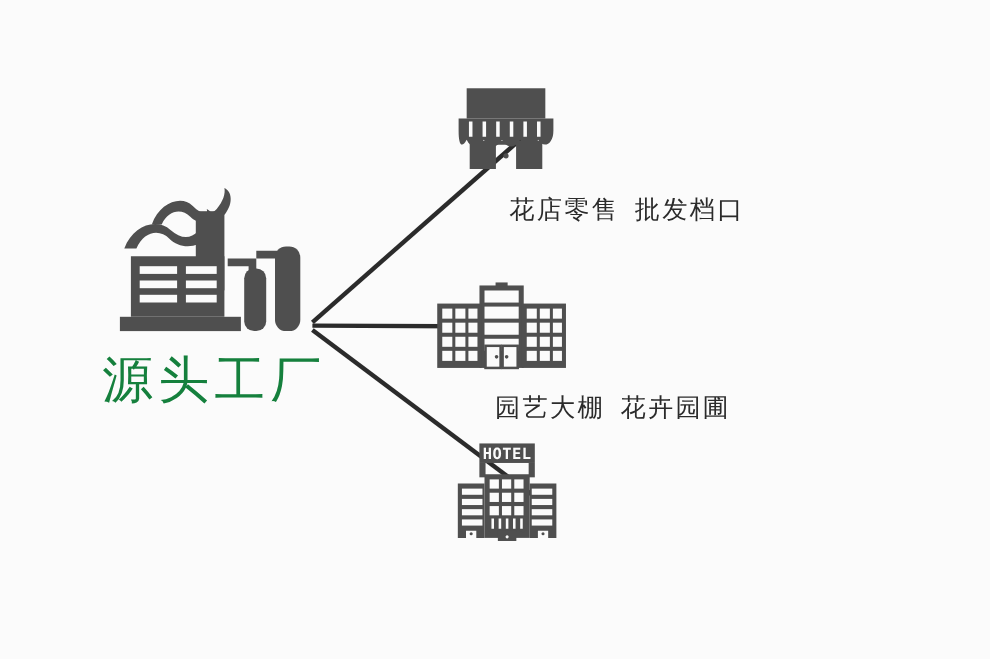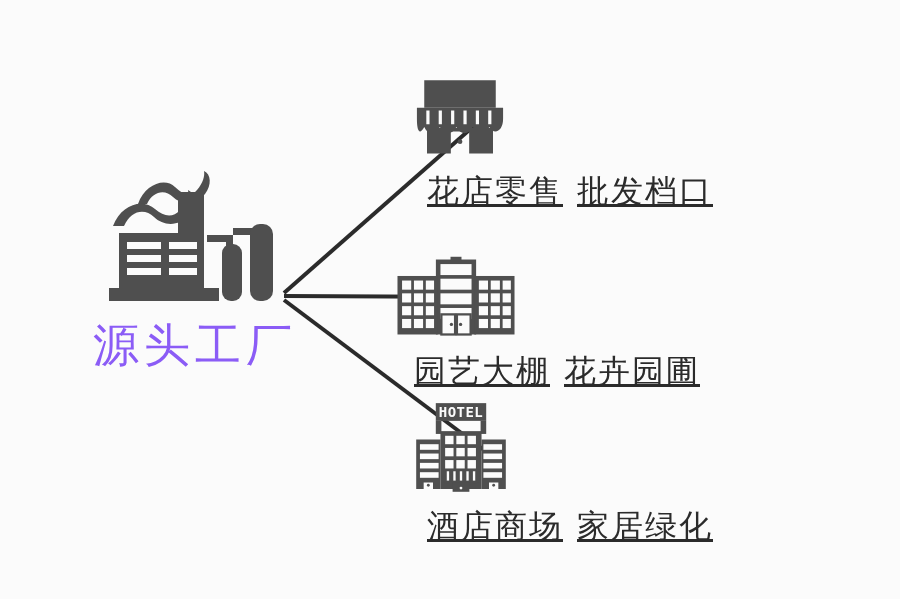--- a/index.html
+++ b/index.html
@@ -45,47 +45,46 @@
     height: 160px;
   }
   .source-label {
     position: absolute;
     left: -2px;
     top: 158px;
     width: 230px;
     font-size: 46px;
     line-height: 54px;
     letter-spacing: 5px;
-    color: #8b5cf6;
+    color: #15803d;
     white-space: nowrap;
     font-family: "DejaVu Serif", "Liberation Serif", serif;
     font-weight: 400;
   }
 
   
   .target-node {
     position: absolute;
     width: 330px;
     text-align: center;
   }
   .target-node .icon-box {
     height: 100px;
     display: flex;
     align-items: flex-end;
     justify-content: flex-start;
   }
   .target-label {
     margin-top: 14px;
-    font-size: 32px;
+    font-size: 23px;
     line-height: 34px;
     letter-spacing: 2px;
     color: #2b2b2b;
     white-space: nowrap;
     font-family: "DejaVu Serif", "Liberation Serif", serif;
-    text-decoration: underline;
   }
   .target-label .gap {
     display: inline-block;
     width: 14px;
   }
 
   #node-retail   { left: 405px; top: 60px;  }
   #node-garden   { left: 392px; top: 240px; }
   #node-hotel    { left: 405px; top: 395px; }
 </style>
@@ -265,18 +264,15 @@
             <path d="M53 76 L53 86"></path>
           <path d="M60 76 L60 86"></path>
             <path d="M67 76 L67 86"></path>
           <path d="M74 76 L74 86"></path>
         </g>
 
         <rect x="51" y="88" width="18" height="10" fill="#4f4f4f"></rect>
         <circle cx="60" cy="94" r="1.5" fill="#fbfbfb"></circle>
       </svg>
     </div>
-    <div class="target-label">
-      <span>酒店商场</span><span class="gap"></span><span>家居绿化</span>
-    </div>
   </div>
 
 </div>
 
 </body></html>

